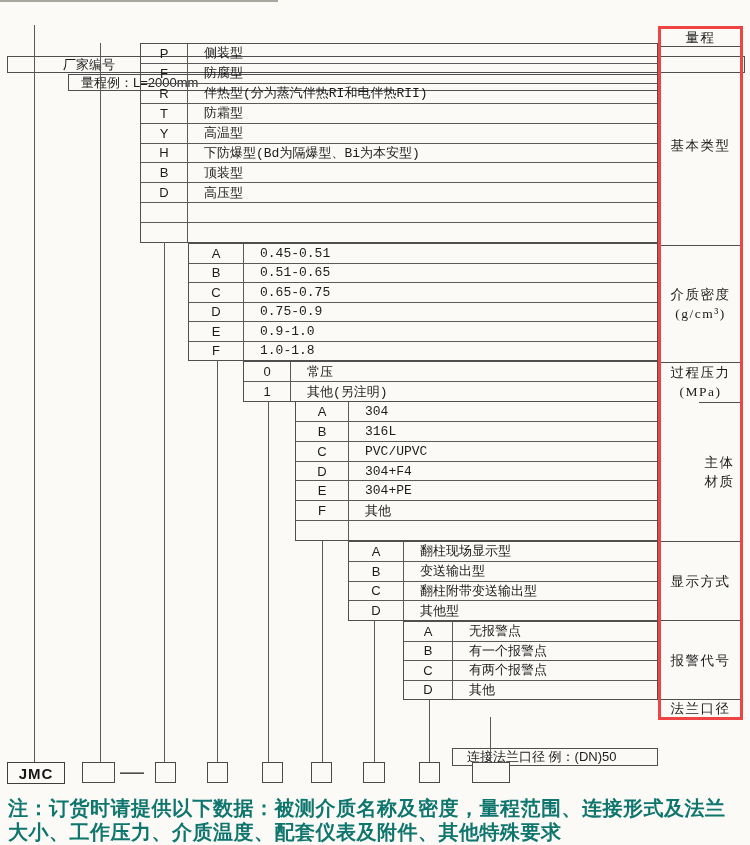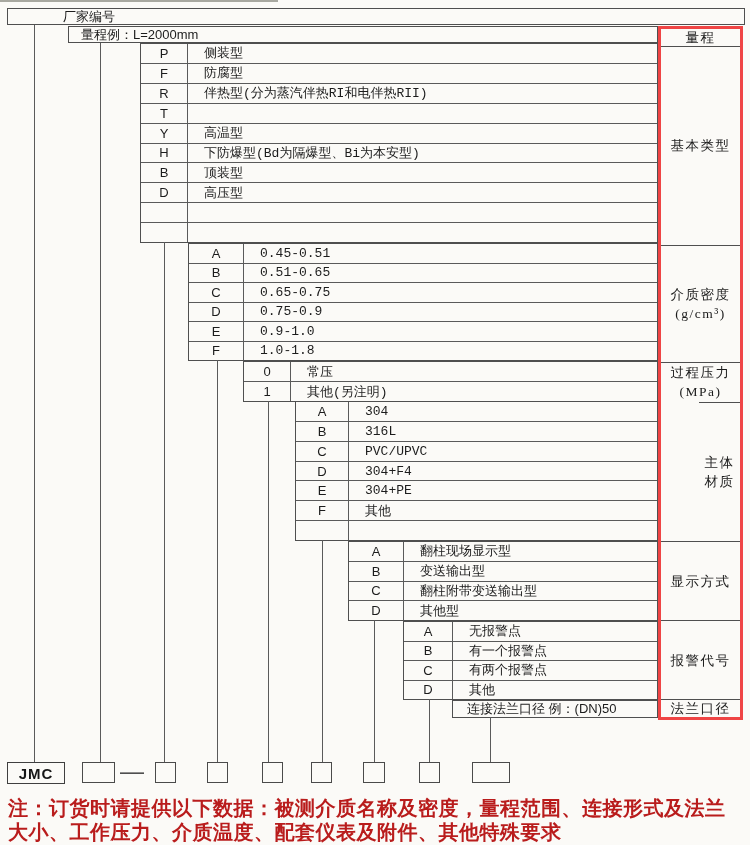--- a/index.html
+++ b/index.html
@@ -17,20 +17,21 @@
   .box{
     position:absolute;
     border:1px solid #4f4f4f;
     box-sizing:border-box;
     background:transparent;
   }
   
   .mrow{
     display:flex;align-items:center;
     font-size:13px;
+    margin-top:48px;
   }
   .mrow .pad55{padding-left:55px;}
   .mrow .pad12{padding-left:12px;}
   
   .block{
     position:absolute;
     border:1px solid #4f4f4f;
     box-sizing:border-box;
     display:flex;flex-direction:column;
   }
@@ -97,21 +98,21 @@
     display:flex;align-items:center;justify-content:center;
     font-weight:700;font-size:15px;letter-spacing:1px;color:#161616;
   }
   .dash{
     position:absolute;top:760px;left:116px;width:32px;height:22px;
     display:flex;align-items:center;justify-content:center;
     color:#4f4f4f;font-size:24px;font-weight:400;
   }
   .note{
     position:absolute;left:8px;top:796px;width:740px;
-    color:#b91c1c;
+    color:#0f766e;
     font-weight:700;
     font-size:20px;
     line-height:24px;
     letter-spacing:0.5px;
     white-space:nowrap;
   }
   .artifact-line{
     position:absolute;left:0;top:0;width:278px;height:2px;background:#a8a8a0;
   }
 </style>
@@ -138,20 +139,21 @@
     <div class="row">
         <div class="code-cell">F</div>
         <div class="desc-cell">防腐型</div>
       </div>
     <div class="row">
         <div class="code-cell">R</div>
         <div class="desc-cell">伴热型(分为蒸汽伴热RI和电伴热RII)</div>
       </div>
     <div class="row">
         <div class="code-cell">T</div>
+        <div class="desc-cell">防霜型</div>
       </div>
     <div class="row">
         <div class="code-cell">Y</div>
         <div class="desc-cell">高温型</div>
       </div>
     <div class="row">
         <div class="code-cell">H</div>
         <div class="desc-cell">下防爆型(Bd为隔爆型、Bi为本安型)</div>
       </div>
     <div class="row">

